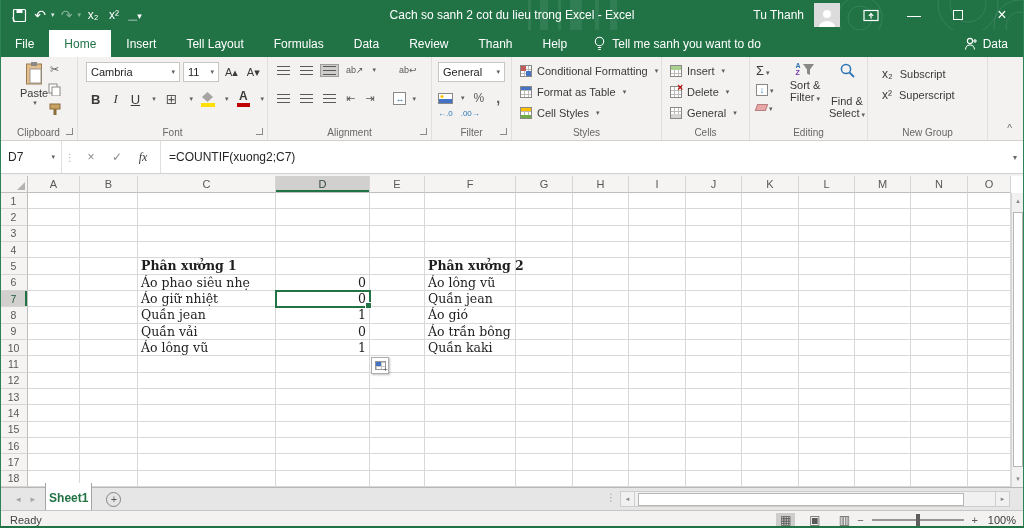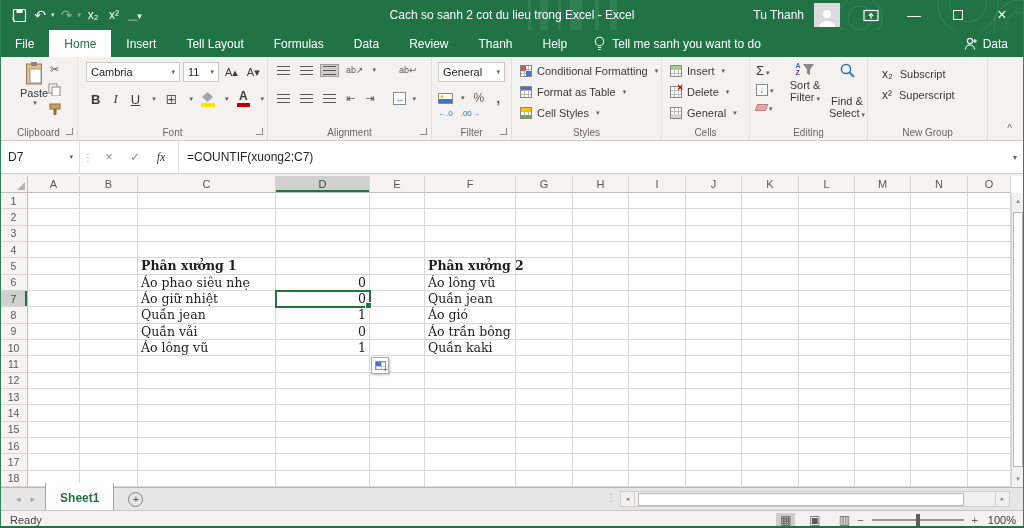--- a/index.html
+++ b/index.html
@@ -60,21 +60,21 @@
   .mini-grid.cf::after{content:"";position:absolute;right:0;bottom:0;width:5px;height:5px;background:#4472c4;}
   .mini-grid.tbl::before{content:"";position:absolute;left:0;top:0;right:0;height:3px;background:#4472c4;}
   .mini-grid.sty::before{content:"";position:absolute;left:0;top:0;right:0;height:3px;background:#ffc000;}
   .mini-grid.sty::after{content:"";position:absolute;left:0;bottom:0;right:0;height:3px;background:#70ad47;}
   .mini-grid.ins::before{content:"";position:absolute;left:0;top:0;right:0;height:4px;background:#a9d08e;}
   .mini-grid.del::before{content:"×";position:absolute;right:-2px;top:-5px;color:#c00000;font-size:10px;font-weight:bold;}
   .mini-grid.fmt::before{content:"";position:absolute;left:0;bottom:0;right:0;height:4px;background:#d6d4d2;}
 
   
   .fbar{height:33px;background:#fff;border-bottom:1px solid #d2d0ce;display:flex;align-items:stretch;font-size:12px;color:#262626;}
-  .namebox{width:80px;border-right:1px solid #e1dfdd;display:flex;align-items:center;padding:0 6px 0 8px;}
+  .namebox{width:62px;border-right:1px solid #e1dfdd;display:flex;align-items:center;padding:0 6px 0 8px;}
   .namebox .dd{margin-left:auto;}
   .fgrip{width:16px;display:flex;align-items:center;justify-content:center;color:#b3b1af;font-size:10px;}
   .fbtns{display:flex;align-items:center;gap:0;border-right:1px solid #e1dfdd;padding-right:4px;}
   .fbtn{width:26px;text-align:center;color:#8a8886;font-size:12px;}
   .fx{font-family:"Liberation Serif",serif;font-style:italic;color:#3b3a39;}
   .ftext{flex:1;display:flex;align-items:center;padding-left:8px;text-align:right;}
   .fexpand{width:18px;display:flex;align-items:center;justify-content:center;color:#696764;font-size:8px;}
   .gap2{height:2px;background:#f3f2f1;}
 
   
@@ -98,21 +98,21 @@
   .af-grid::before{content:"";position:absolute;left:0;top:0;width:5px;height:4px;background:#4472c4;}
   .af-plus{position:absolute;right:0px;bottom:-1px;font-size:8px;color:#595959;}
   .vscroll{position:absolute;right:0;top:17px;bottom:0;width:13px;background:#f1f1f1;border-left:1px solid #d8d6d4;}
   .vs-btn{height:16px;display:flex;align-items:center;justify-content:center;color:#8a8886;font-size:7px;}
   .vs-btn.bottom{position:absolute;bottom:0;left:0;right:0;}
   .vs-thumb{position:absolute;left:1px;right:1px;top:19px;height:255px;background:#fff;border:1px solid #b8b6b4;}
 
   
   .sheetbar{height:23px;background:#e6e6e6;border-top:1px solid #b9b7b5;display:flex;align-items:center;position:relative;font-size:12px;}
   .nav-arrows{display:flex;gap:10px;padding:0 10px 0 16px;color:#a6a4a2;font-size:9px;}
-  .sheet-tab{height:32px;background:#fff;border:1px solid #a6a4a2;border-top:none;border-bottom:2px solid #217346;color:#217346;font-weight:bold;display:flex;align-items:center;padding:0 14px;}
+  .sheet-tab{height:32px;background:#fff;border:1px solid #a6a4a2;border-top:none;border-bottom:2px solid #217346;color:#217346;font-weight:bold;display:flex;align-items:center;padding:0 3px;}
   .addsheet{width:15px;height:15px;border:1px solid #868482;border-radius:50%;color:#595959;display:flex;align-items:center;justify-content:center;font-size:11px;margin-left:14px;line-height:0;}
   .hs-grip{position:absolute;left:606px;color:#a6a4a2;font-size:10px;top:4px;}
   .hscroll{position:absolute;left:620px;top:3px;height:16px;display:flex;align-items:center;}
   .hs-btn{width:15px;height:16px;display:flex;align-items:center;justify-content:center;color:#8a8886;font-size:7px;background:#f1f1f1;border:1px solid #d0cecc;}
   .hs-track{width:360px;height:16px;background:#f1f1f1;border-top:1px solid #d0cecc;border-bottom:1px solid #d0cecc;position:relative;}
   .hs-thumb{position:absolute;left:3px;top:1px;height:13px;width:326px;background:#fff;border:1px solid #b8b6b4;}
 
   
   .statusbar{height:18px;background:#f3f2f1;border-top:1px solid #c8c6c4;display:flex;align-items:center;font-size:11px;color:#444;position:relative;}
   .ready{padding-left:10px;}

